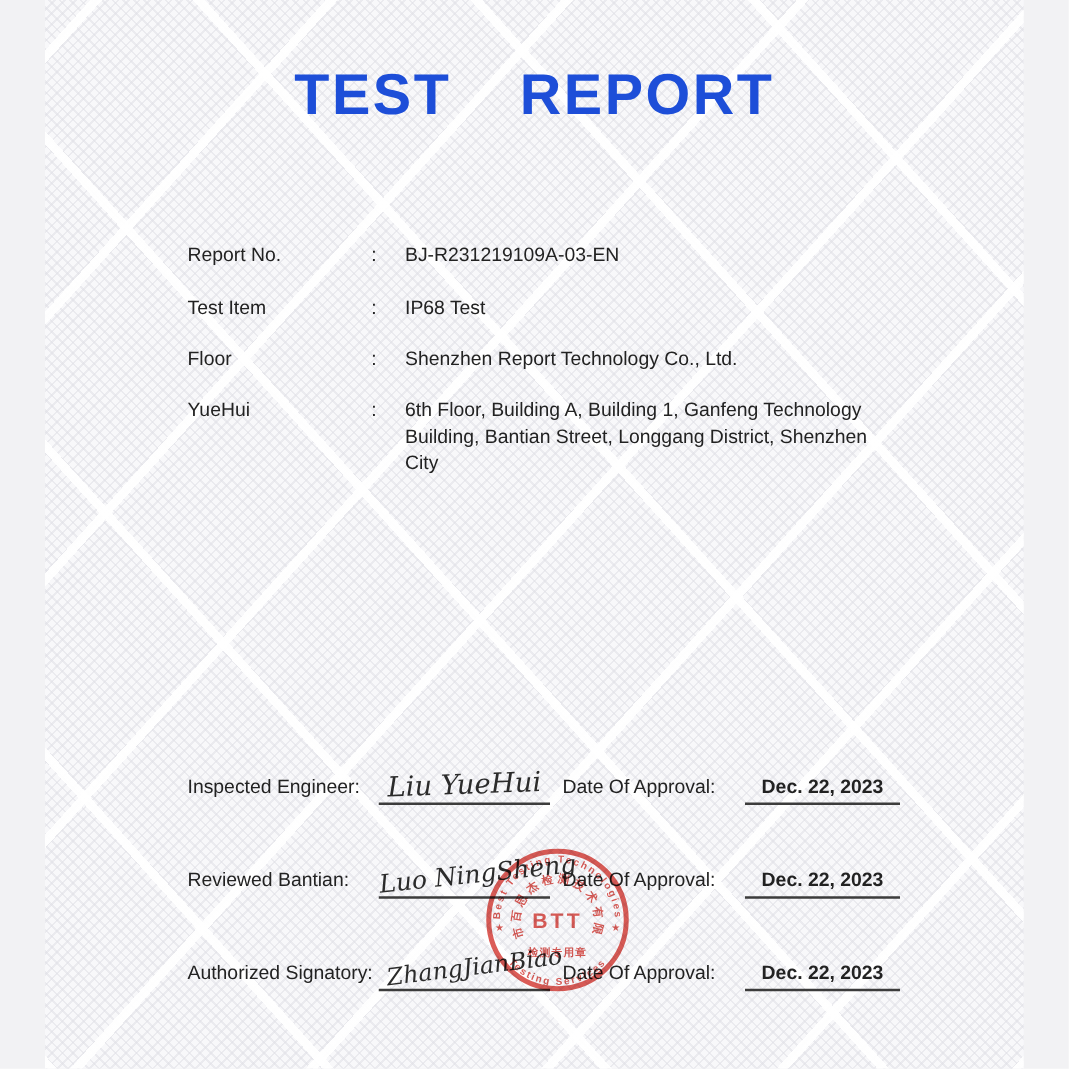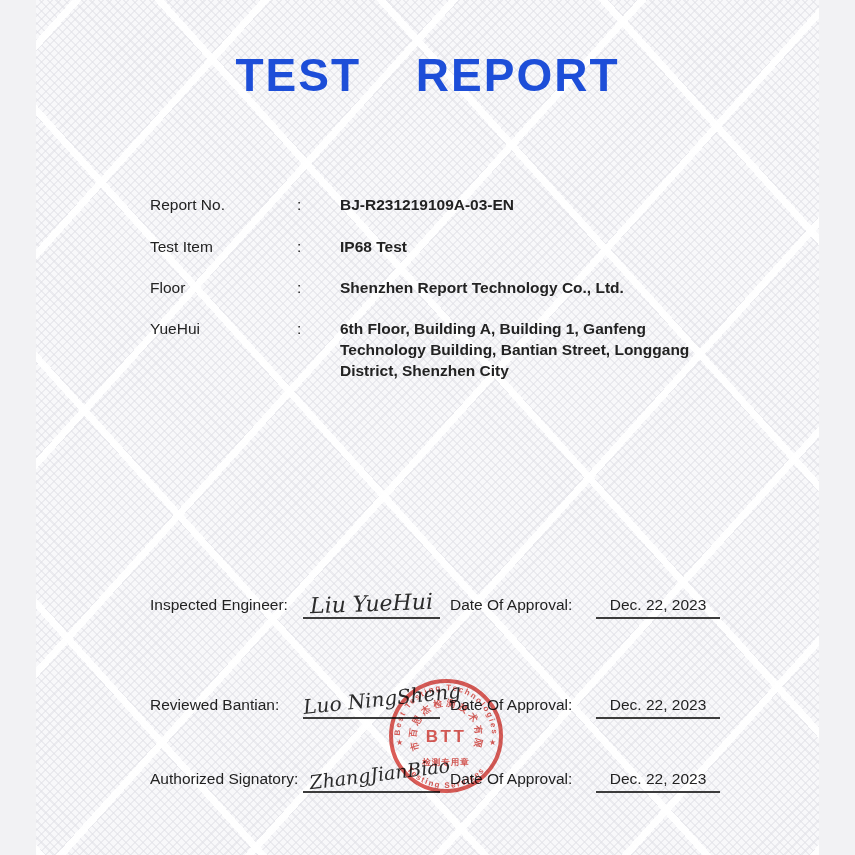--- a/index.html
+++ b/index.html
@@ -23,29 +23,29 @@
     position:absolute;left:36px;top:48px;width:783px;margin:0;
     text-align:center;
     font-family:"Liberation Sans", sans-serif;
     font-weight:700;font-size:46px;letter-spacing:2px;word-spacing:40px;
     color:#1d4ed8;
   }
   
   .field-row{position:absolute;left:150px;width:610px;font-size:15.5px;line-height:21px;color:#222;}
   .f-label{position:absolute;left:0;top:0;width:118px;text-align:left;}
   .f-colon{position:absolute;left:147px;top:0;}
-  .f-value{position:absolute;left:190px;top:0;width:380px;font-weight:bold;}
+  .f-value{position:absolute;left:174px;top:0;width:380px;}
   .row-1{top:194px;} .row-2{top:236px;} .row-3{top:277px;} .row-4{top:318px;}
   
   .sign-row{position:absolute;left:150px;width:610px;height:26px;font-size:15.5px;color:#222;}
-  .srow-1{top:593px;} .srow-2{top:693px;} .srow-3{top:767px;}
+  .srow-1{top:618px;} .srow-2{top:693px;} .srow-3{top:767px;}
   .s-label{position:absolute;left:0;top:3px;}
   .sig-line{position:absolute;left:153px;top:0;width:137px;height:24px;border-bottom:2px solid #3c3c3c;text-align:center;}
   .s-datelabel{position:absolute;left:300px;top:3px;}
-  .date-line{position:absolute;left:446px;top:0;width:124px;height:24px;border-bottom:2px solid #3c3c3c;text-align:center;}
+  .date-line{position:absolute;left:446px;top:0;width:124px;height:24px;border-bottom:2px solid #3c3c3c;text-align:center;font-weight:bold;}
   .date-text{position:absolute;left:0;bottom:3px;width:100%;font-size:15.5px;}
   .sig-text{
     position:absolute;left:0;bottom:1px;width:100%;
     font-family:"DejaVu Serif", serif;font-style:italic;font-weight:500;
     color:#2b2b2b;white-space:nowrap;
   }
   .sig-a{font-size:22px;transform:rotate(-2deg);}
   .sig-b{font-size:20px;transform:rotate(-6deg);bottom:5px;}
   .sig-c{font-size:19px;transform:rotate(-7deg);bottom:6px;left:6px;}
   

